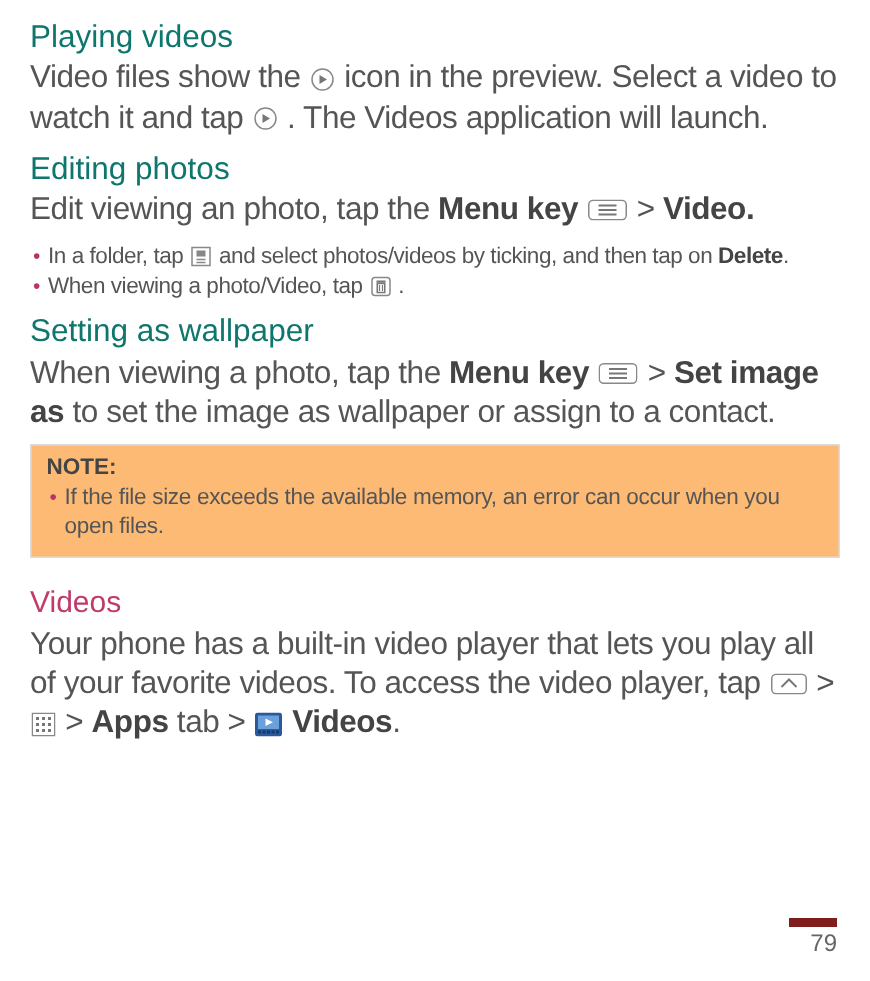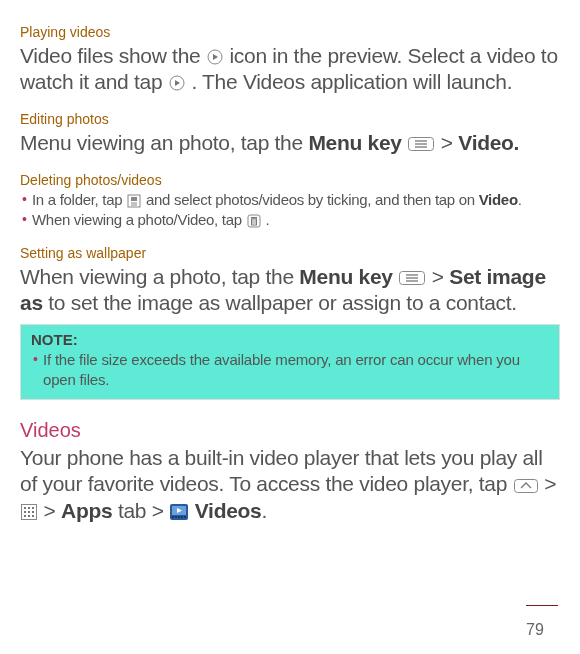--- a/index.html
+++ b/index.html
@@ -8,24 +8,24 @@
       height: 654px;
       font-family: Arial, Helvetica, sans-serif;
       background: #fff;
       color: #555;
       padding: 8px 20px 10px 20px;
       position: relative;
       font-size: 15px;
       line-height: 1.25;
     }
     .section-heading {
-      color: #a16207;
-      font-size: 14px;
+      color: #0f766e;
+      font-size: 21px;
       font-weight: normal;
-      margin-top: 16px;
+      margin-top: 4px;
       margin-bottom: 1px;
     }
     .body-text {
       color: #555;
       font-size: 21px;
       margin-bottom: 2px;
       font-stretch: condensed;
       letter-spacing: -0.3px;
     }
     .bold { font-weight: bold; color: #444; text-align: center; }
@@ -49,21 +49,21 @@
     }
     ul.bullets li::before {
       content: "•";
       position: absolute;
       left: 2px;
       top: 0;
       color: #b8336a;
       font-size: 14px;
     }
     .note-box {
-      background: #5eead4;
+      background: #fdba74;
       border: 1px solid #ddd;
       padding: 6px 10px 8px 10px;
       margin-top: 6px;
       margin-bottom: 18px;
     }
     .note-box .note-title {
       font-weight: bold;
       color: #444;
       font-size: 15px;
     }
@@ -74,24 +74,24 @@
       font-weight: normal;
       margin-top: 14px;
       margin-bottom: 2px;
     }
     .page-footer {
       position: absolute;
       bottom: 14px;
       right: 22px;
       font-size: 16px;
       color: #666;
-      border-top: 1px solid #7f1d1d;
-      padding-top: 14px;
+      border-top: 6px solid #7f1d1d;
+      padding-top: 2px;
       width: 32px;
-      text-align: left;
+      text-align: right;
     }
     .section-block { margin-bottom: 8px; }
   </style>
 </head>
 <body>
 
 <div class="section-block">
   <div class="section-heading">Playing videos</div>
   <div class="body-text">
     <span>Video files show the </span>
@@ -108,50 +108,49 @@
           <polygon points="6,5 6,11 11,8" fill="#777"></polygon>
         </svg>
     </span>
     <span>. The Videos application will launch.</span>
   </div>
 </div>
 
 <div class="section-block">
   <div class="section-heading">Editing photos</div>
   <div class="body-text">
-    <span>Menu viewing an photo, tap the </span>
+    <span>Edit viewing an photo, tap the </span>
     <span class="bold">Menu key</span>
     <span class="icon">
       <svg width="26" height="14" viewBox="0 0 26 14">
           <rect x="0.5" y="0.5" width="25" height="13" rx="3" fill="#fff" stroke="#888"></rect>
           <line x1="7" y1="4" x2="19" y2="4" stroke="#777" stroke-width="1.3"></line>
           <line x1="7" y1="7" x2="19" y2="7" stroke="#777" stroke-width="1.3"></line>
           <line x1="7" y1="10" x2="19" y2="10" stroke="#777" stroke-width="1.3"></line>
         </svg>
     </span>
     <span> &gt; </span>
     <span class="bold">Video.</span>
   </div>
 </div>
 
 <div class="section-block">
-  <div class="section-heading">Deleting photos/videos</div>
   <ul class="bullets">
     <li>
       <span>In a folder, tap </span>
       <span class="icon">
         <svg width="14" height="14" viewBox="0 0 14 14">
             <rect x="1" y="1" width="12" height="12" fill="#fff" stroke="#888"></rect>
             <rect x="4" y="3" width="6" height="4" fill="#888"></rect>
             <line x1="4" y1="9" x2="10" y2="9" stroke="#888"></line>
             <line x1="4" y1="11" x2="10" y2="11" stroke="#888"></line>
           </svg>
       </span>
       <span> and select photos/videos by ticking, and then tap on </span>
-      <span class="bold">Video</span><span>.</span>
+      <span class="bold">Delete</span><span>.</span>
     </li>
     <li>
       <span>When viewing a photo/Video, tap </span>
       <span class="icon">
         <svg width="14" height="14" viewBox="0 0 14 14">
             <rect x="1" y="1" width="12" height="12" rx="2" fill="#fff" stroke="#888"></rect>
             <rect x="4" y="3" width="6" height="1.5" fill="#777"></rect>
             <rect x="4.5" y="5" width="5" height="6" fill="none" stroke="#777" stroke-width="1"></rect>
             <line x1="6" y1="6" x2="6" y2="10" stroke="#777" stroke-width="0.8"></line>
             <line x1="8" y1="6" x2="8" y2="10" stroke="#777" stroke-width="0.8"></line>

